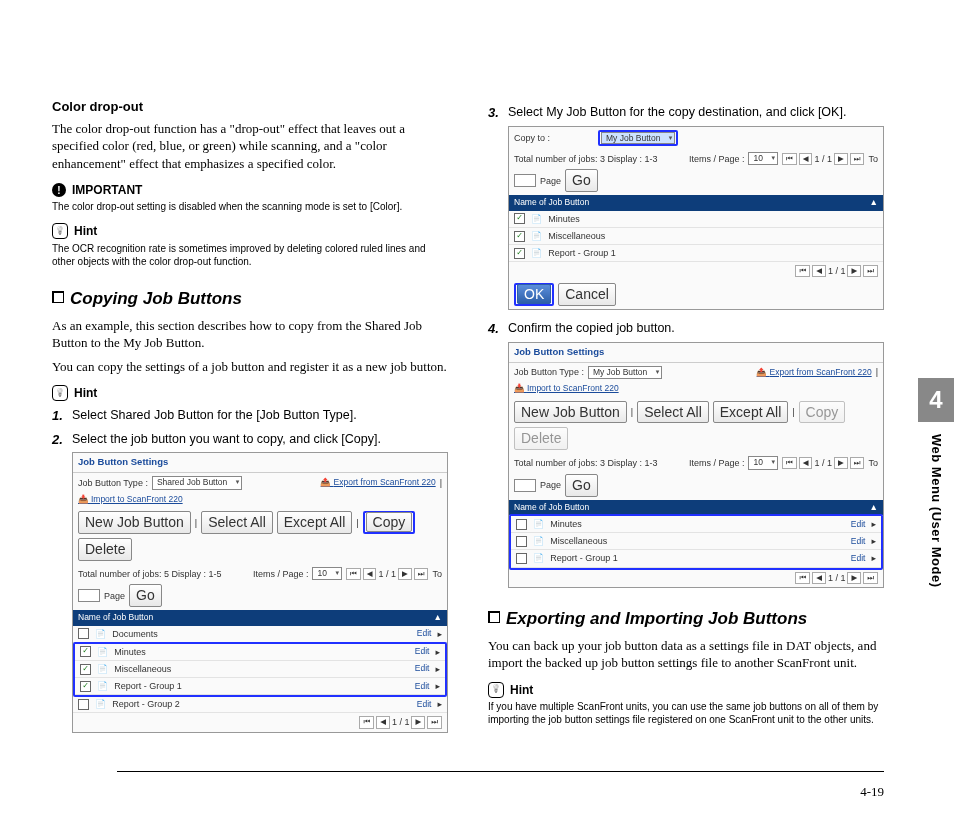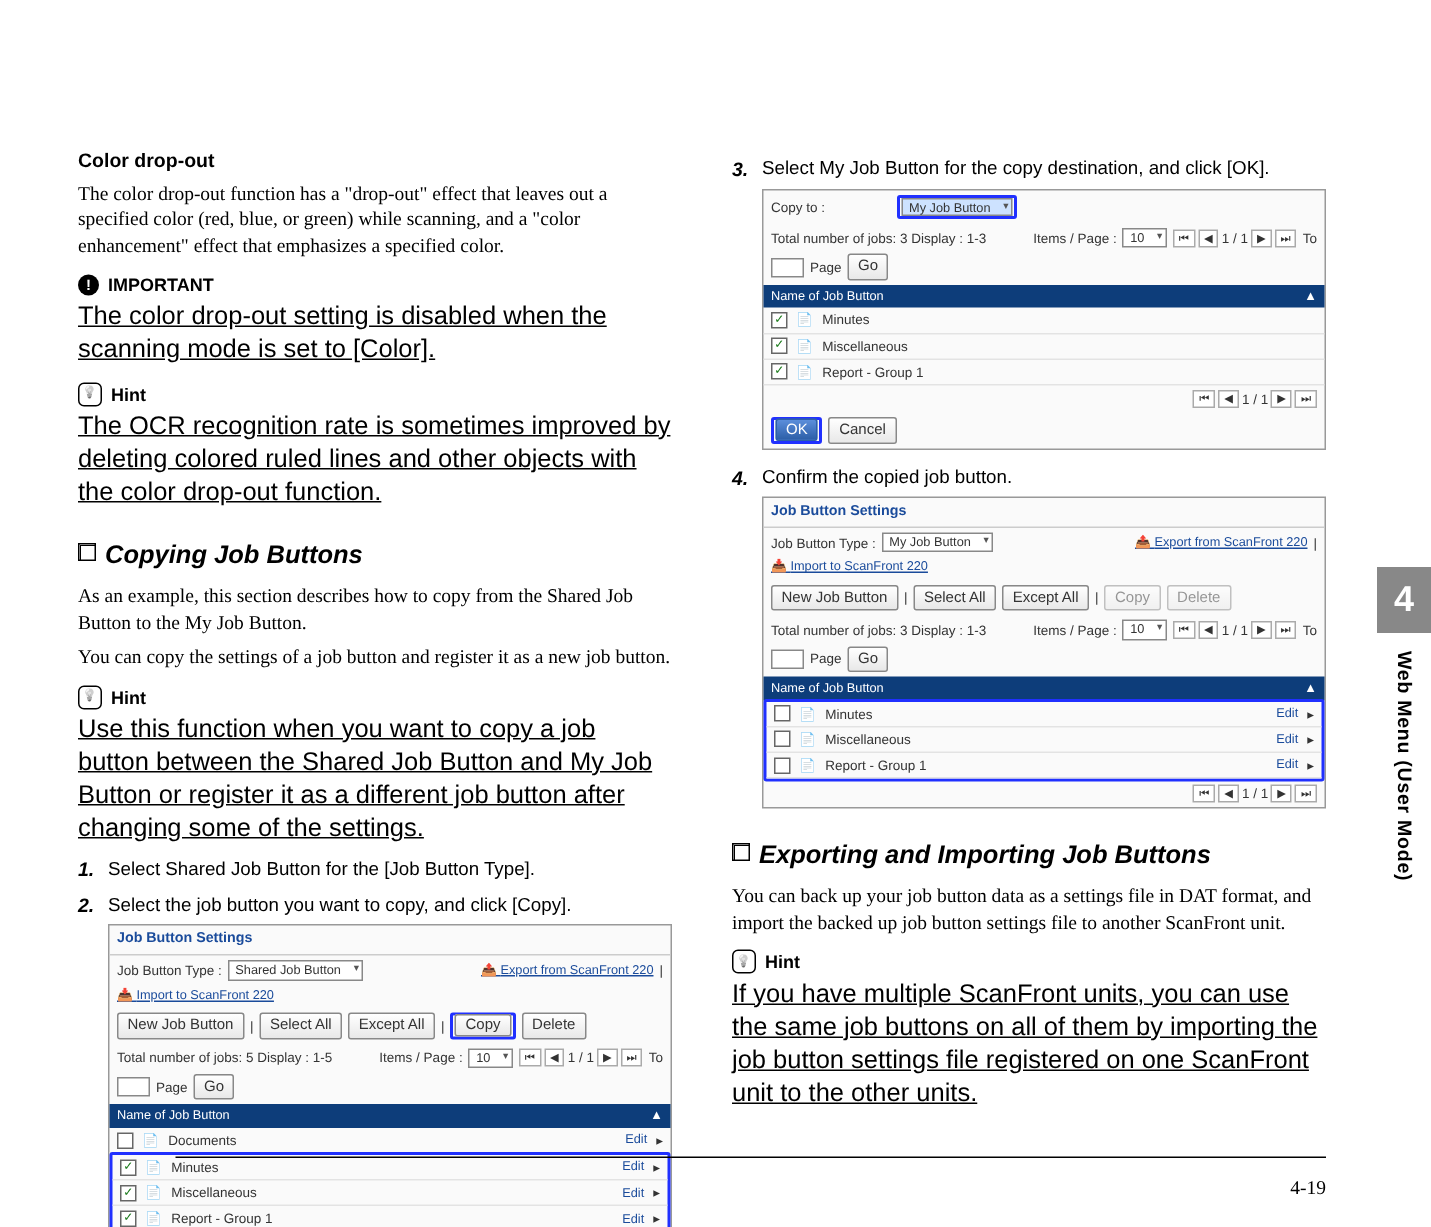--- a/index.html
+++ b/index.html
@@ -48,24 +48,23 @@
     font-size: 10px; font-weight: bold;
   }
   .icon-hint {
     width: 14px; height: 14px; border-radius: 4px;
     border: 1.2px solid #000; display: inline-flex;
     align-items: center; justify-content: center;
   }
   .icon-hint::after { content: "💡"; font-size: 8px; filter: grayscale(1); }
   .note-body {
     font-family: Arial, Helvetica, sans-serif;
-    font-size: 17px;
+    font-size: 10px;
     line-height: 1.3;
     margin-bottom: 8px;
-    text-decoration: underline;
   }
   .section-h {
     font-family: Arial, Helvetica, sans-serif;
     font-weight: bold;
     font-size: 17px;
     margin: 20px 0 6px 0;
     font-style: italic;
   }
   .section-h .box {
     display: inline-block;
@@ -112,21 +111,21 @@
     padding: 3px 5px;
     display: flex;
     align-items: center;
     gap: 4px;
     flex-wrap: wrap;
   }
   .btn {
     border: 1px solid #888;
     background: linear-gradient(#fff,#e8e8e8);
     padding: 1px 6px;
-    font-size: 10px;
+    font-size: 14px;
     border-radius: 2px;
   }
   .btn.primary { background: linear-gradient(#5b8edb,#2d5fa8); color:#fff; border-color:#2d5fa8;}
   .sel {
     border: 1px solid #888;
     background: #fff;
     padding: 0 14px 0 4px;
     font-size: 8.5px;
     position: relative;
   }
@@ -215,21 +214,20 @@
     <div class="section-h">
       <span class="box"></span><span>Copying Job Buttons</span>
     </div>
     <p>As an example, this section describes how to copy from the Shared Job Button to the My Job Button.</p>
     <p>You can copy the settings of a job button and register it as a new job button.</p>
 
     <div class="note-row">
       <span class="icon-hint"></span>
       <span>Hint</span>
     </div>
-    <div class="note-body">Use this function when you want to copy a job button between the Shared Job Button and My Job Button or register it as a different job button after changing some of the settings.</div>
 
     <div class="step">
       <span class="num">1.</span>
         <span class="txt">Select Shared Job Button for the [Job Button Type].</span>
     </div>
     <div class="step">
       <span class="num">2.</span>
         <span class="txt">Select the job button you want to copy, and click [Copy].</span>
     </div>
 
@@ -460,21 +458,21 @@
         <span>1 / 1</span>
         <span class="pgbtn">▶</span>
             <span class="pgbtn">⏭</span>
       </span>
         </div>
     </div>
 
     <div class="section-h">
       <span class="box"></span><span>Exporting and Importing Job Buttons</span>
     </div>
-    <p>You can back up your job button data as a settings file in DAT format, and import the backed up job button settings file to another ScanFront unit.</p>
+    <p>You can back up your job button data as a settings file in DAT objects, and import the backed up job button settings file to another ScanFront unit.</p>
 
     <div class="note-row">
       <span class="icon-hint"></span>
       <span>Hint</span>
     </div>
     <div class="note-body">If you have multiple ScanFront units, you can use the same job buttons on all of them by importing the job button settings file registered on one ScanFront unit to the other units.</div>
   </div>
 </div>
 
 <div class="side-tab">4</div>

